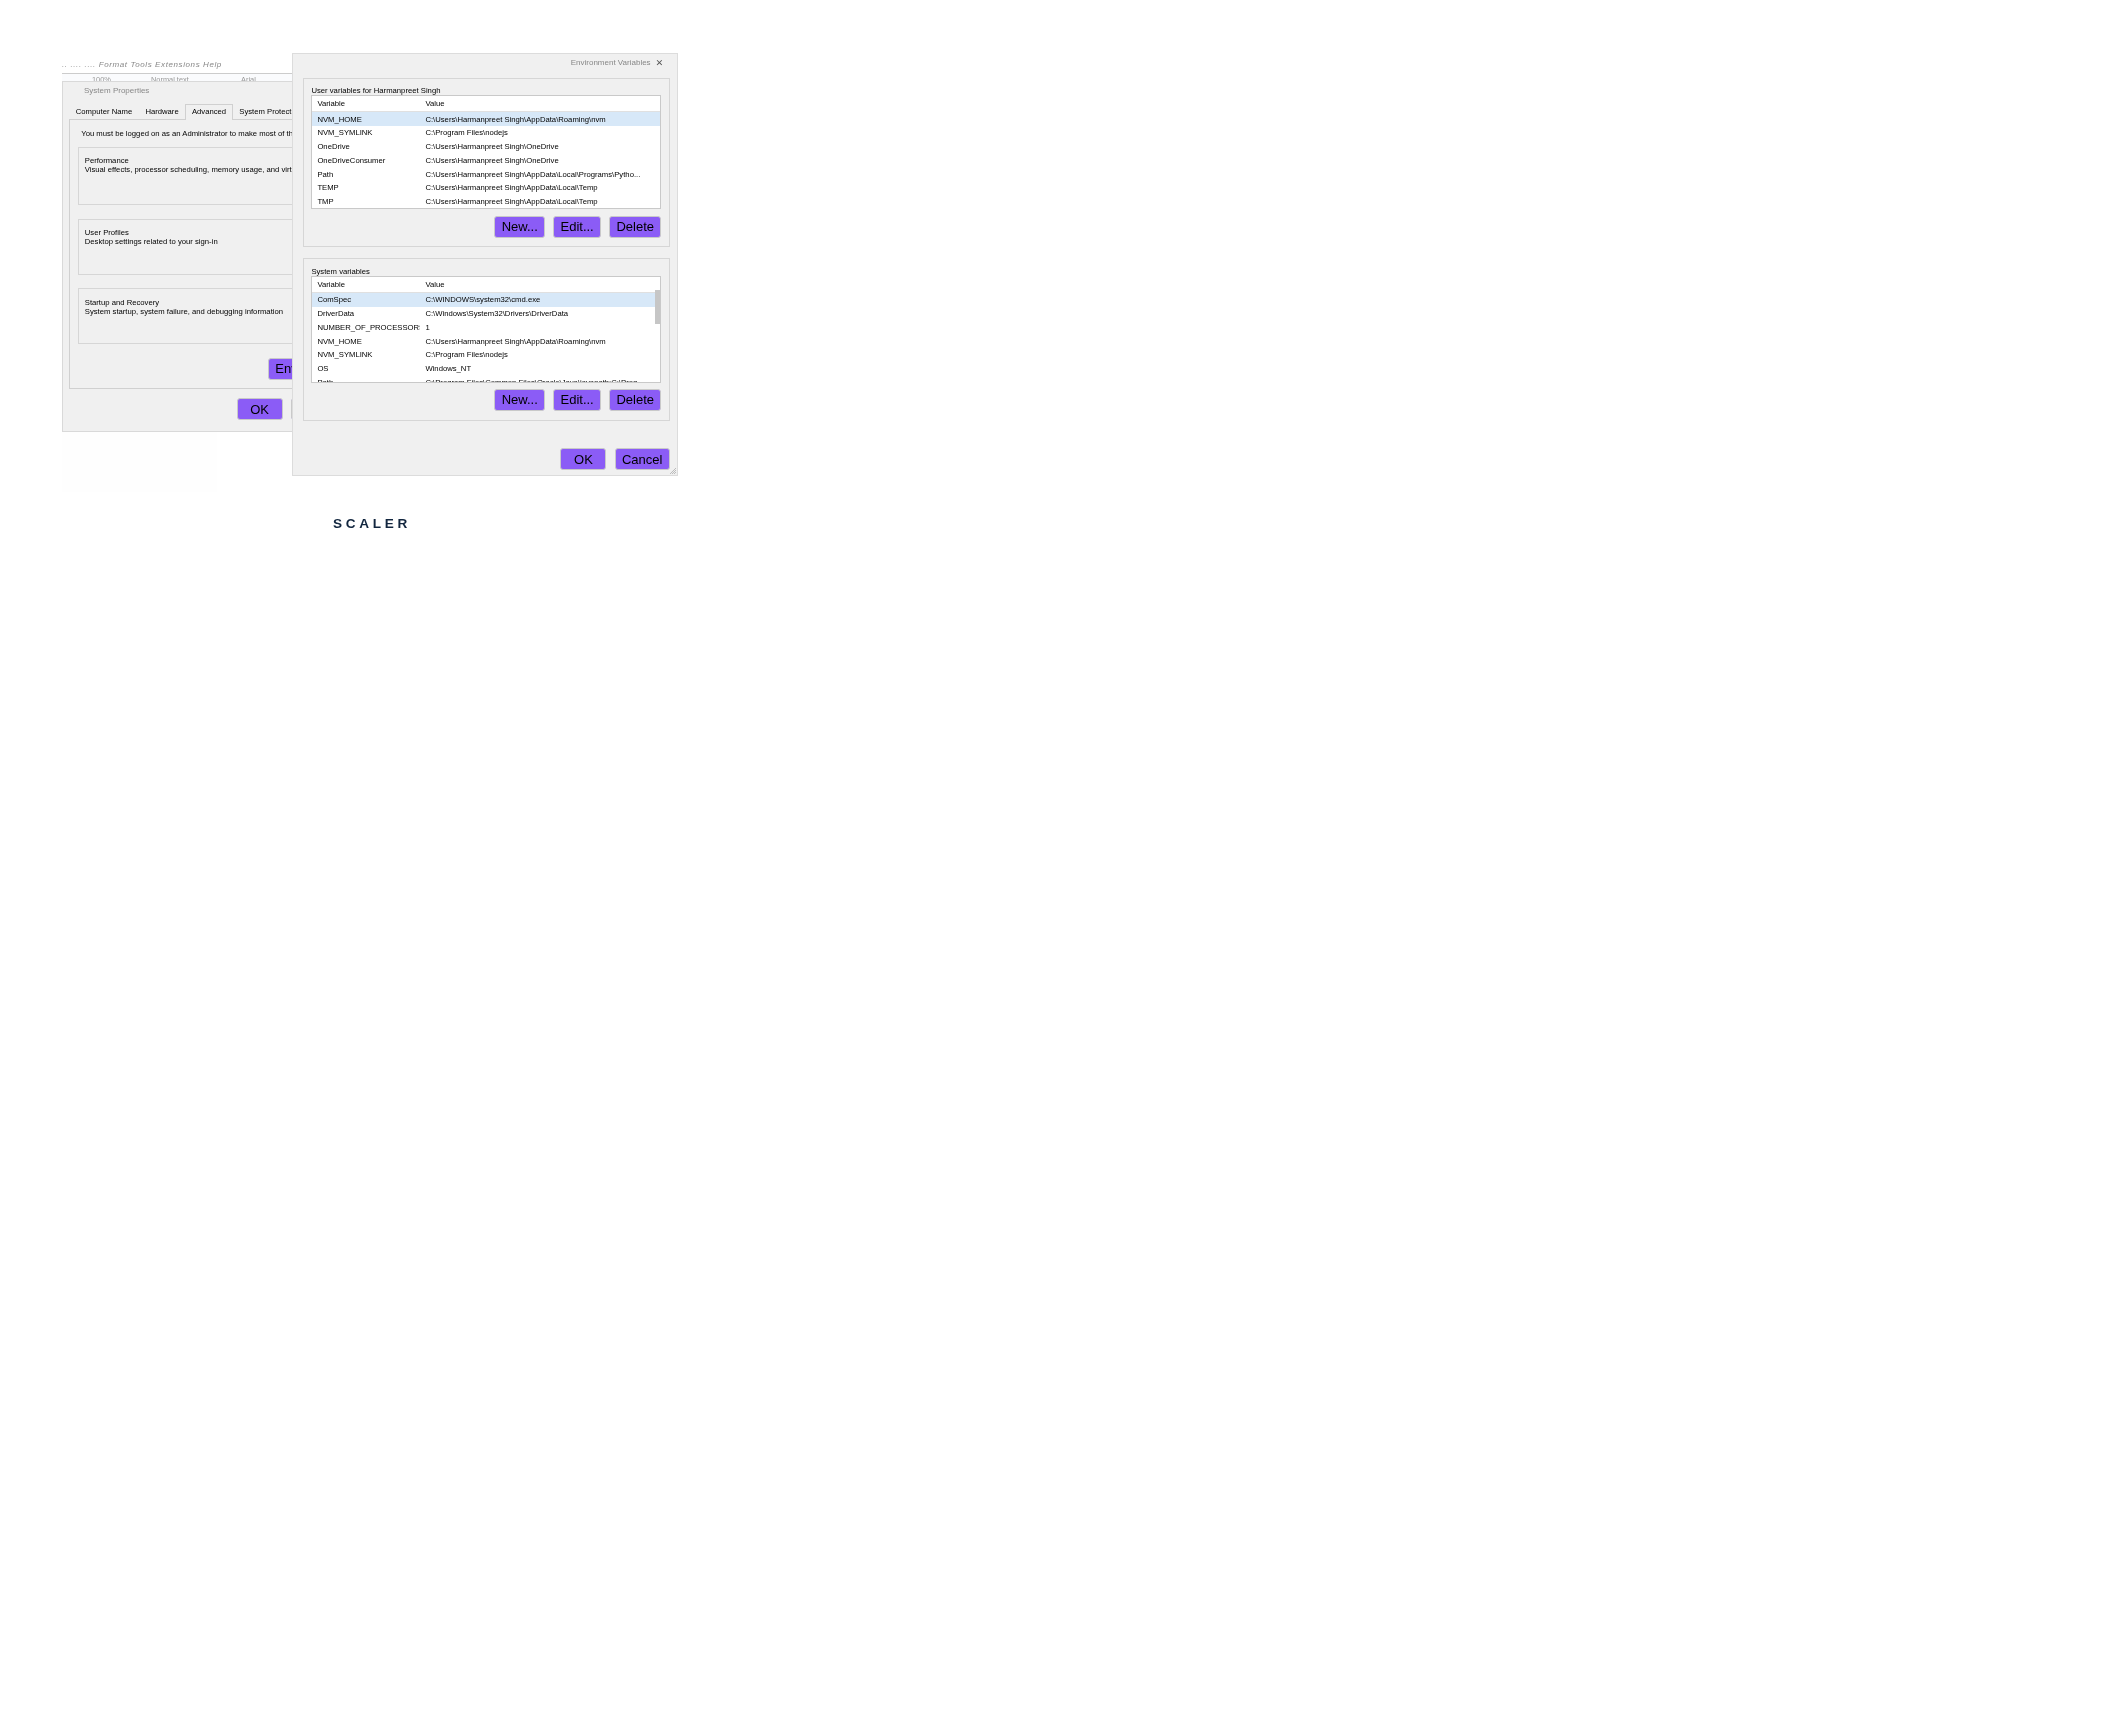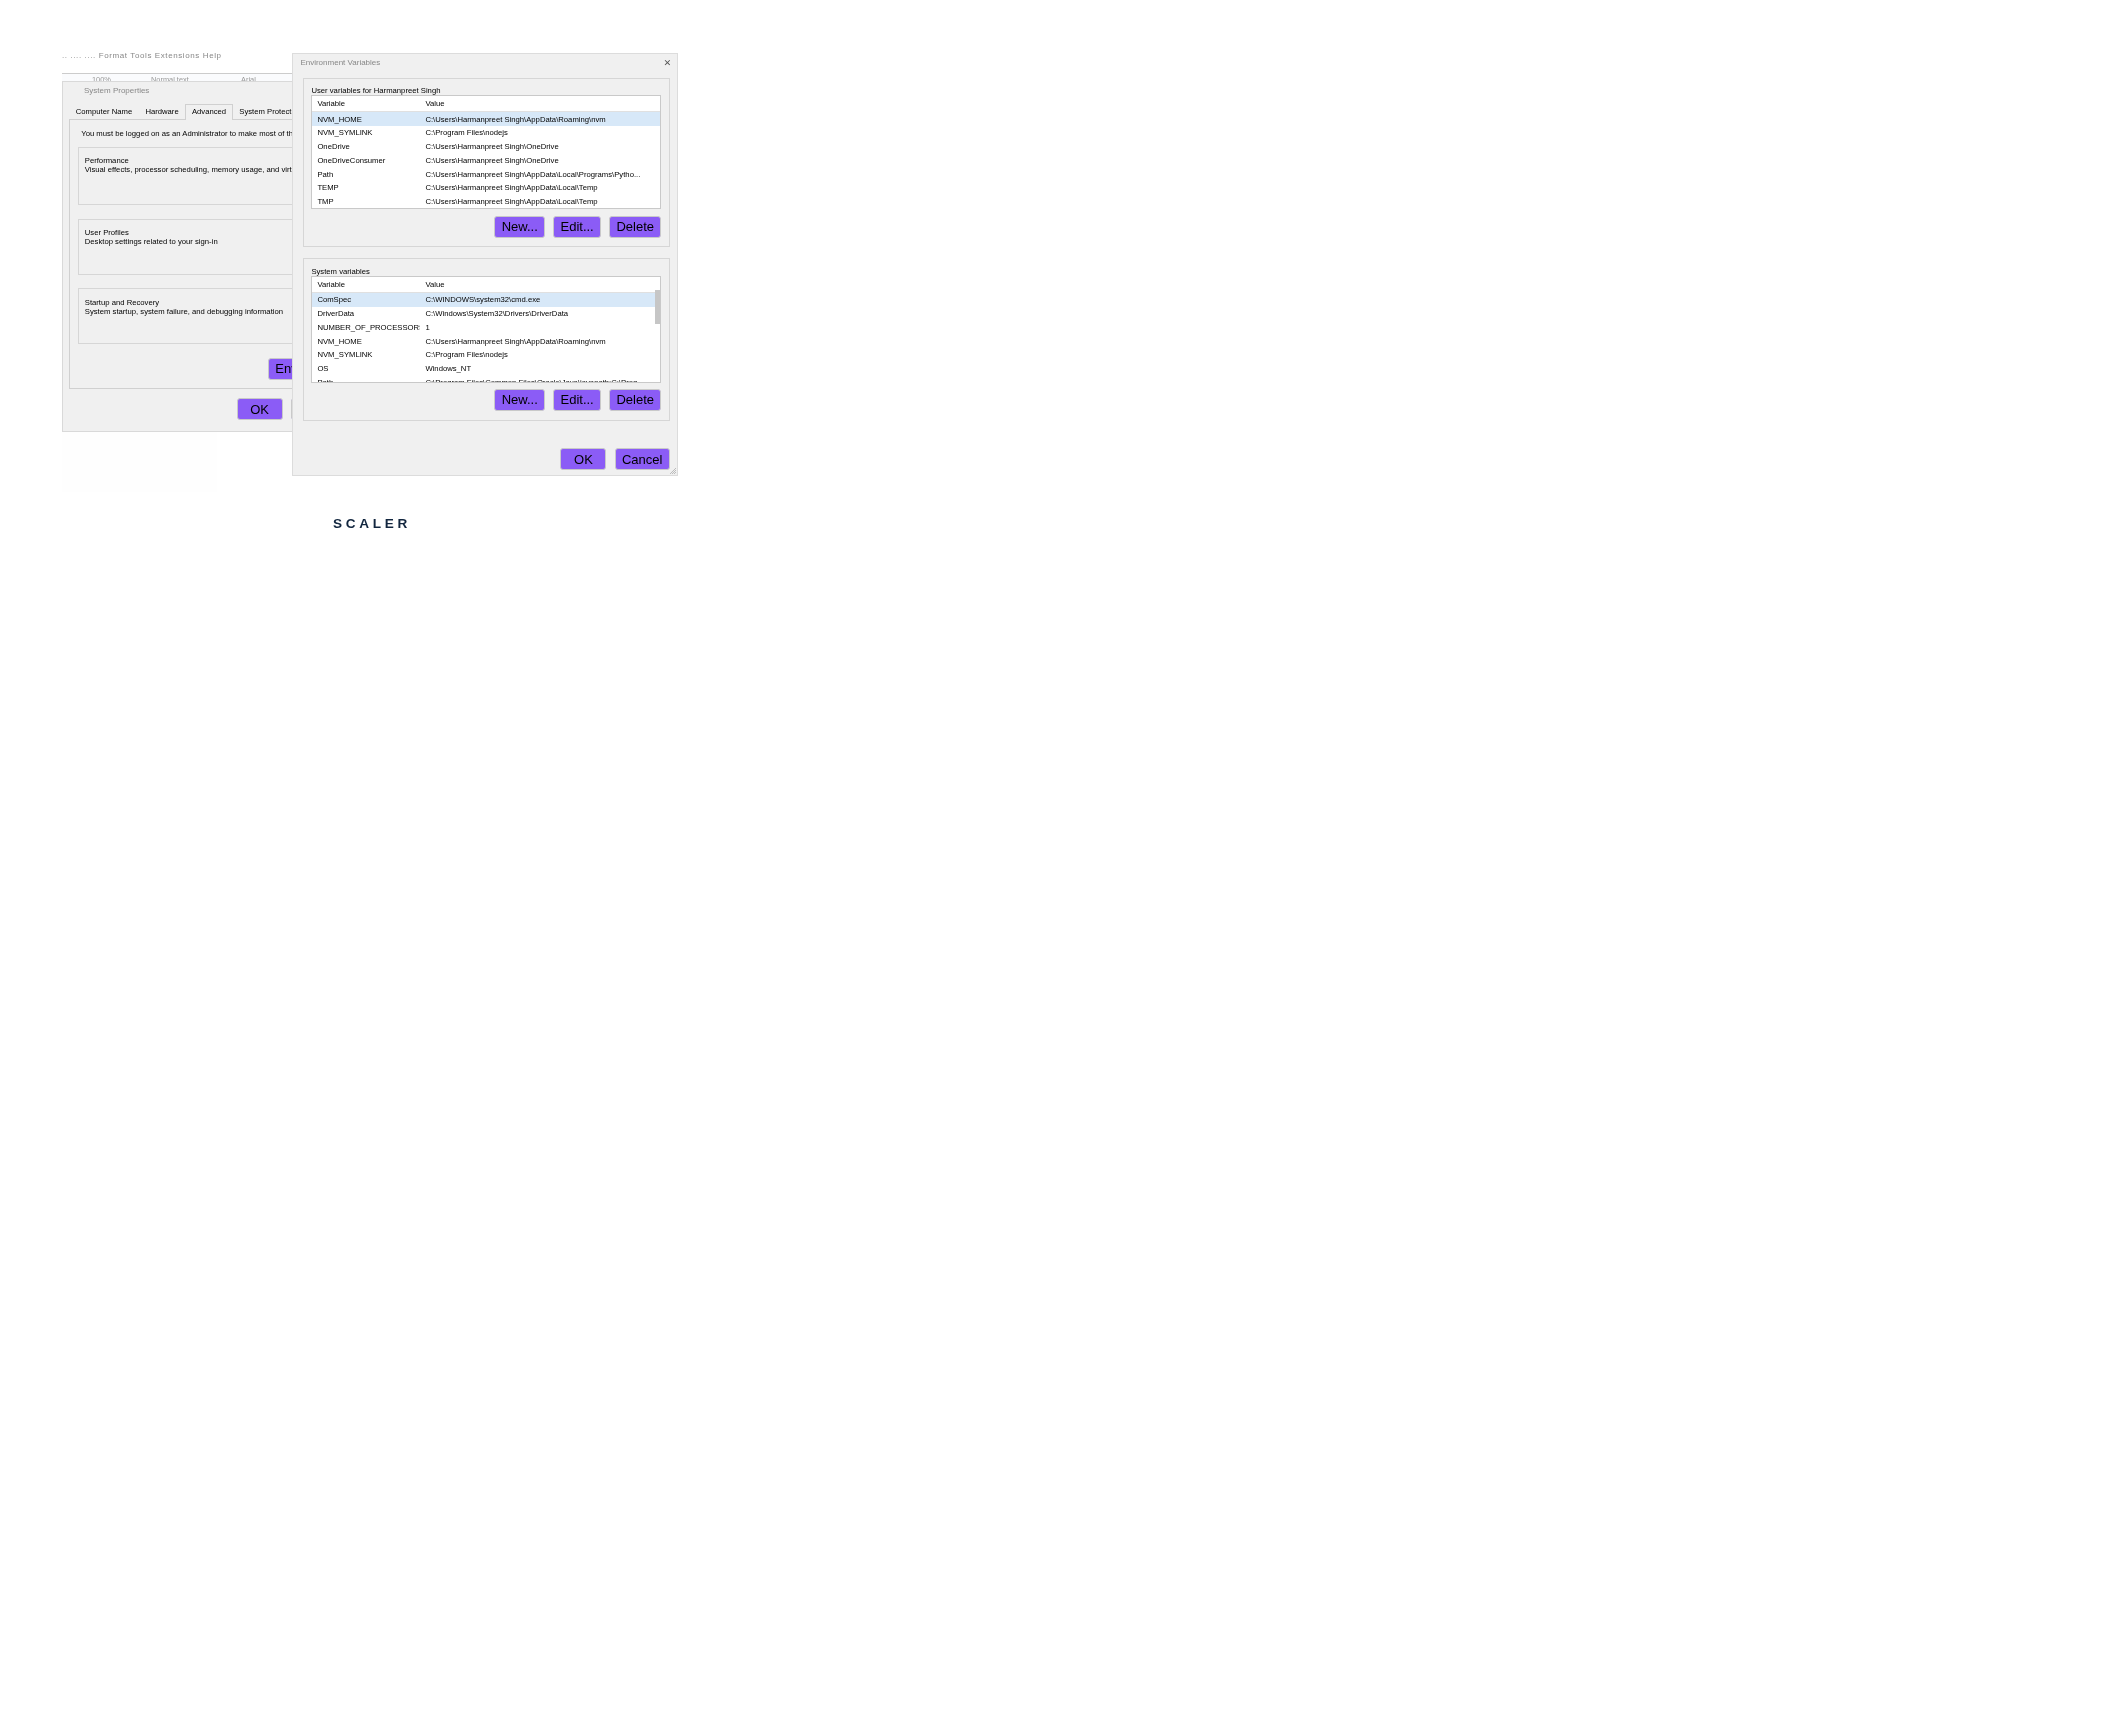--- a/index.html
+++ b/index.html
@@ -10,26 +10,27 @@
     background: #ffffff;
     position: relative;
     overflow: hidden;
     font-size: 7.7px;
     color: #000;
   }
 
   
   .bg-menu {
     position: absolute;
-    top: 51px; left: 62px;
+    top: 60px; left: 62px;
     color: #888;
     font-size: 8px;
     letter-spacing: 0.6px;
     white-space: nowrap;
     filter: blur(0.4px);
+    font-style: italic;
   }
   .bg-toolbar {
     position: absolute;
     top: 73px; left: 62px;
     width: 236px; height: 11px;
     border: 0.6px solid #ccc;
     border-left: none; border-right: none;
     background: #fafbfd;
   }
   .bg-toolbar .zoom {
@@ -126,23 +127,24 @@
     width: 386px;
     background: #f0f0f0;
     border: 0.6px solid #dcdcdc;
   }
   .envvars .evtitlebar {
     height: 18.6px; line-height: 18.6px;
     padding-left: 7.4px;
     color: #888;
     font-size: 8px;
     display: flex;
-    justify-content: space-between;
+    justify-content: flex-end;
     align-items: center;
-    padding-right: 1px;
+    padding-right: 9px;
+    margin-left: 8px;
   }
   .closex {
     width: 17.4px; height: 13.6px;
     display: flex; align-items: center; justify-content: center;
     color: #555; font-size: 9.3px; cursor: pointer;
   }
   .evbody { padding: 5px 7.4px 18.6px 10px; position: relative; }
   .evgroup {
     border: 0.6px solid #d6d6d6;
     padding: 7.4px 7.4px 8.7px 7.4px;

